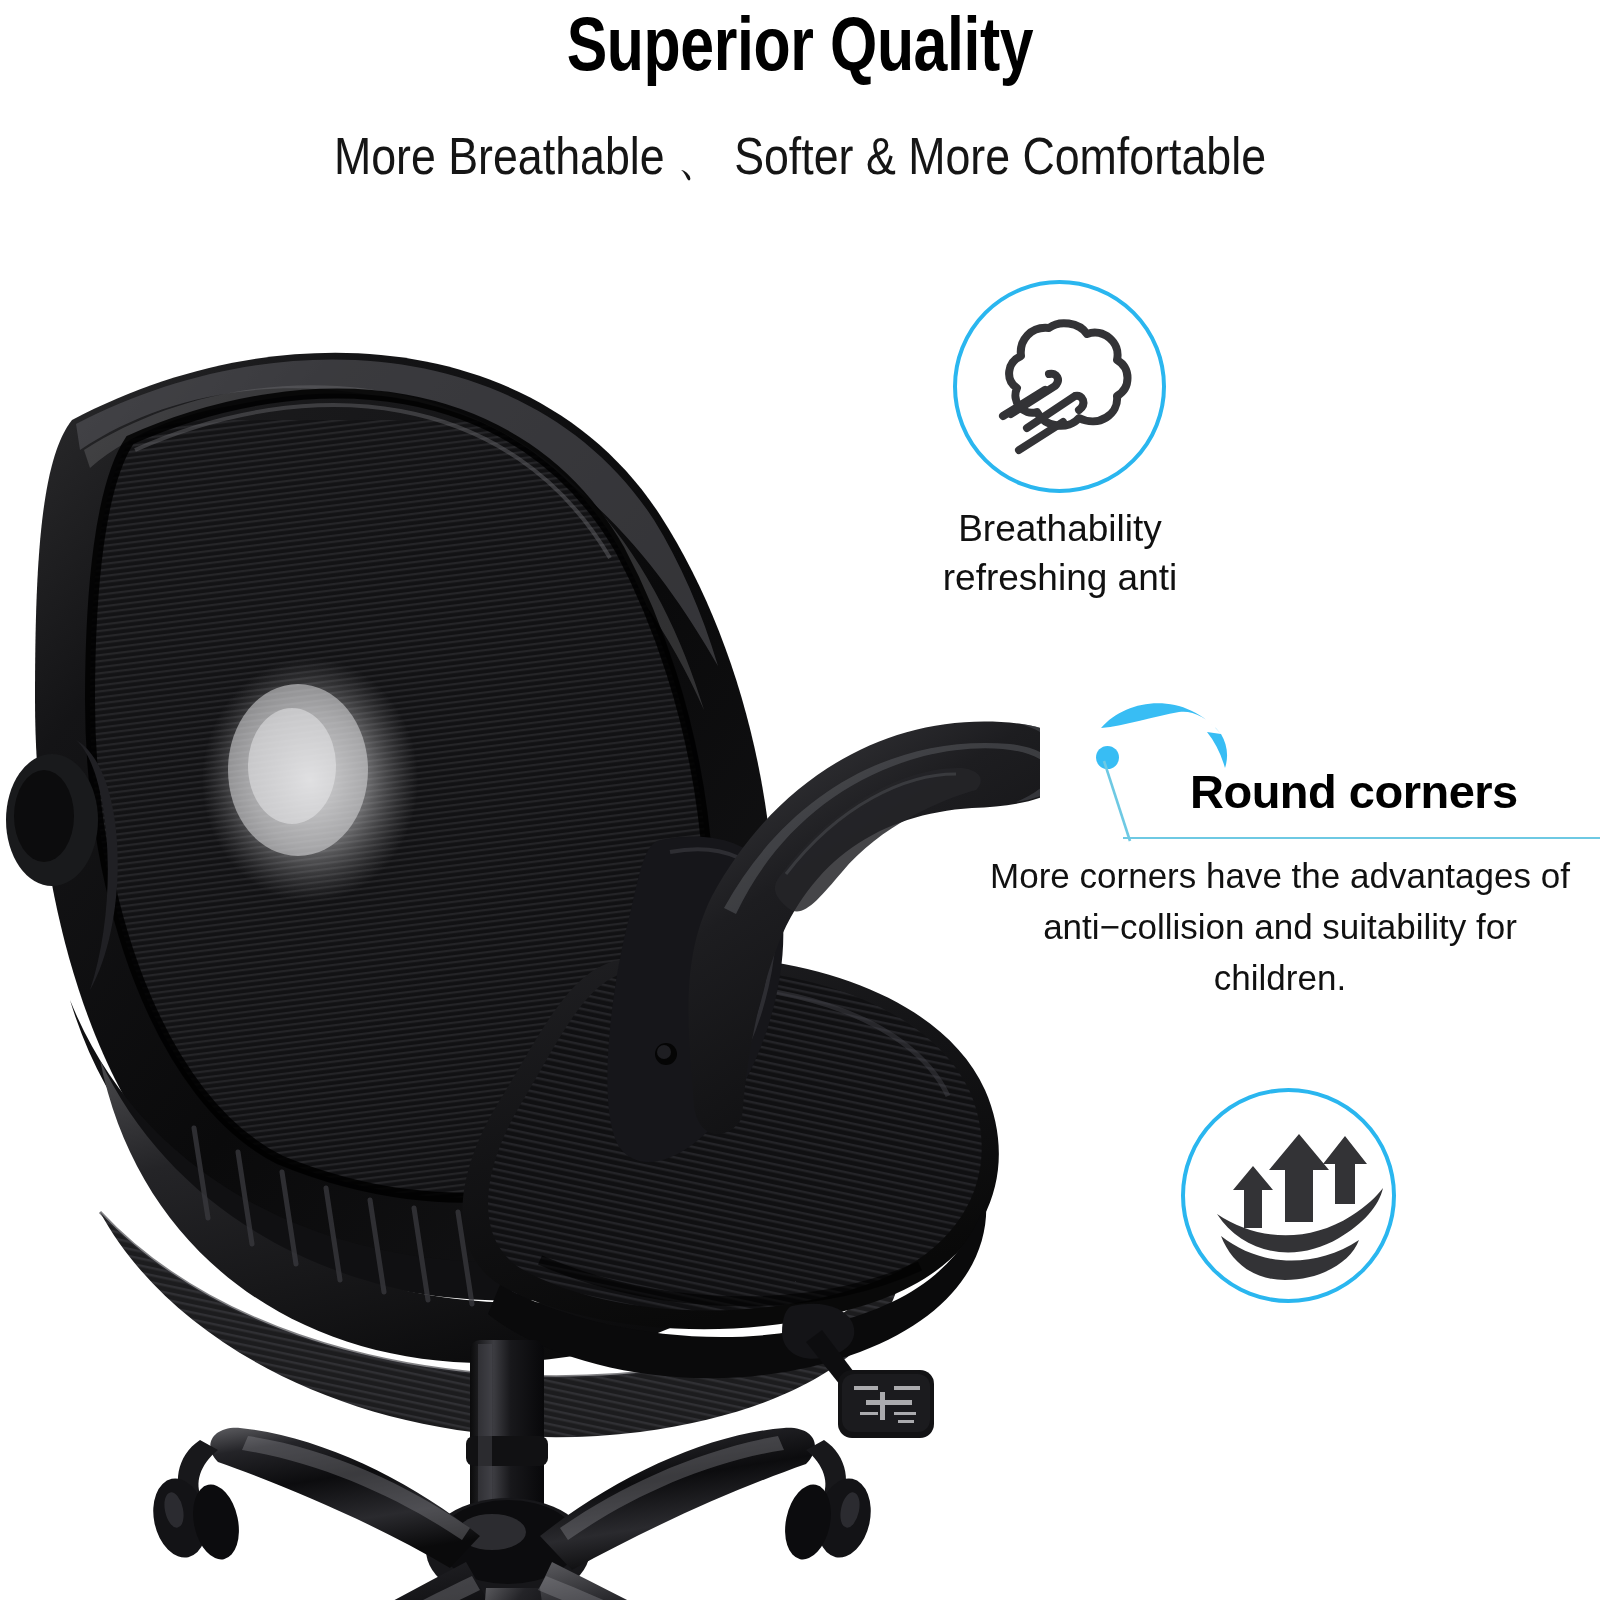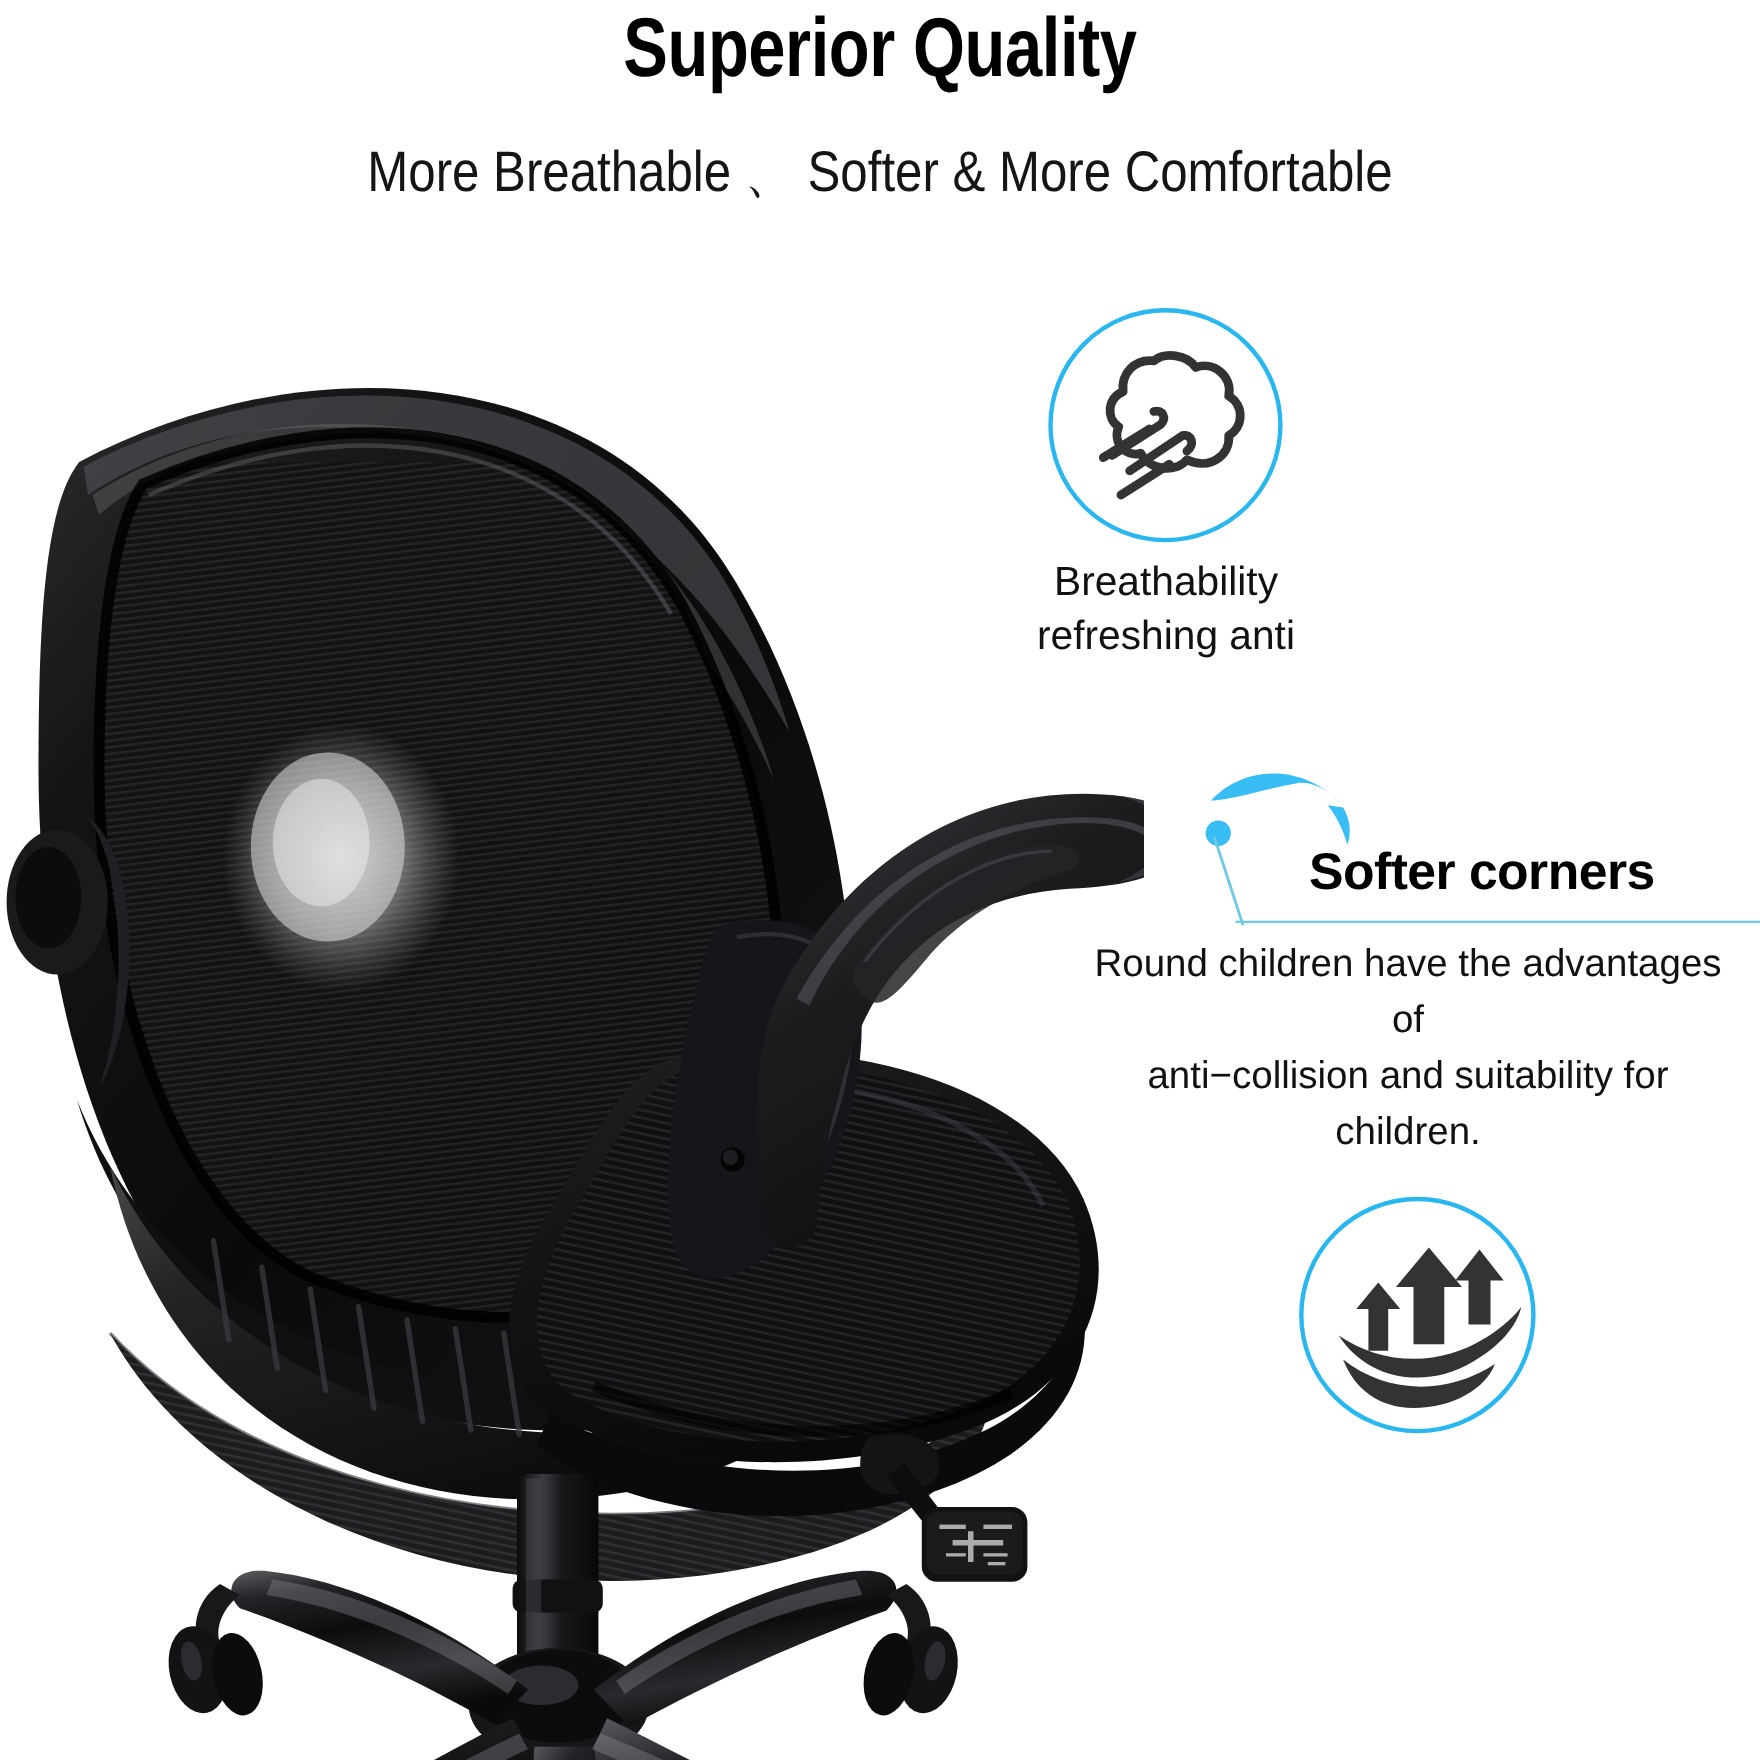--- a/index.html
+++ b/index.html
@@ -385,22 +385,22 @@
   <svg id="rc-arc" viewBox="0 0 150 120" xmlns="http://www.w3.org/2000/svg">
     <path d="M6 38 C 34 6, 92 2, 126 44 C 112 26, 96 20, 84 22
              C 60 26, 30 36, 6 38 Z" fill="#38bdf4"></path>
     <path d="M126 44 C 132 54, 134 66, 130 78 C 126 64, 120 52, 112 42 Z" fill="#38bdf4"></path>
   </svg>
   <div id="rc-dot"></div>
   <svg id="rc-leader" viewBox="0 0 60 110" xmlns="http://www.w3.org/2000/svg">
     <path d="M14 16 L 40 96" fill="none" stroke="#6ec9e3" stroke-width="2.6"></path>
   </svg>
   <div id="rc-underline"></div>
-  <div id="rc-title">Softer corners</div>
-  <div id="rc-body">Round children have the advantages of
+  <div id="rc-title">Round corners</div>
+  <div id="rc-body">More corners have the advantages of
 anti−collision and suitability for children.</div>
 
   <div class="feat-circle" id="hires-circle"></div>
   <svg id="hires-icon" class="feat" viewBox="0 0 215 215" xmlns="http://www.w3.org/2000/svg">
     <g fill="#333336">
       <path d="M72 78 L 92 102 L 81 102 L 81 140 L 63 140 L 63 102 L 52 102 Z"></path>
       <path d="M118 46 L 148 82 L 132 82 L 132 134 L 104 134 L 104 82 L 88 82 Z"></path>
       <path d="M164 48 L 186 76 L 174 76 L 174 116 L 154 116 L 154 76 L 142 76 Z"></path>
       <path d="M36 126 C 74 152, 126 156, 170 128 C 186 118, 196 108, 202 100
                C 198 118, 182 136, 158 150

